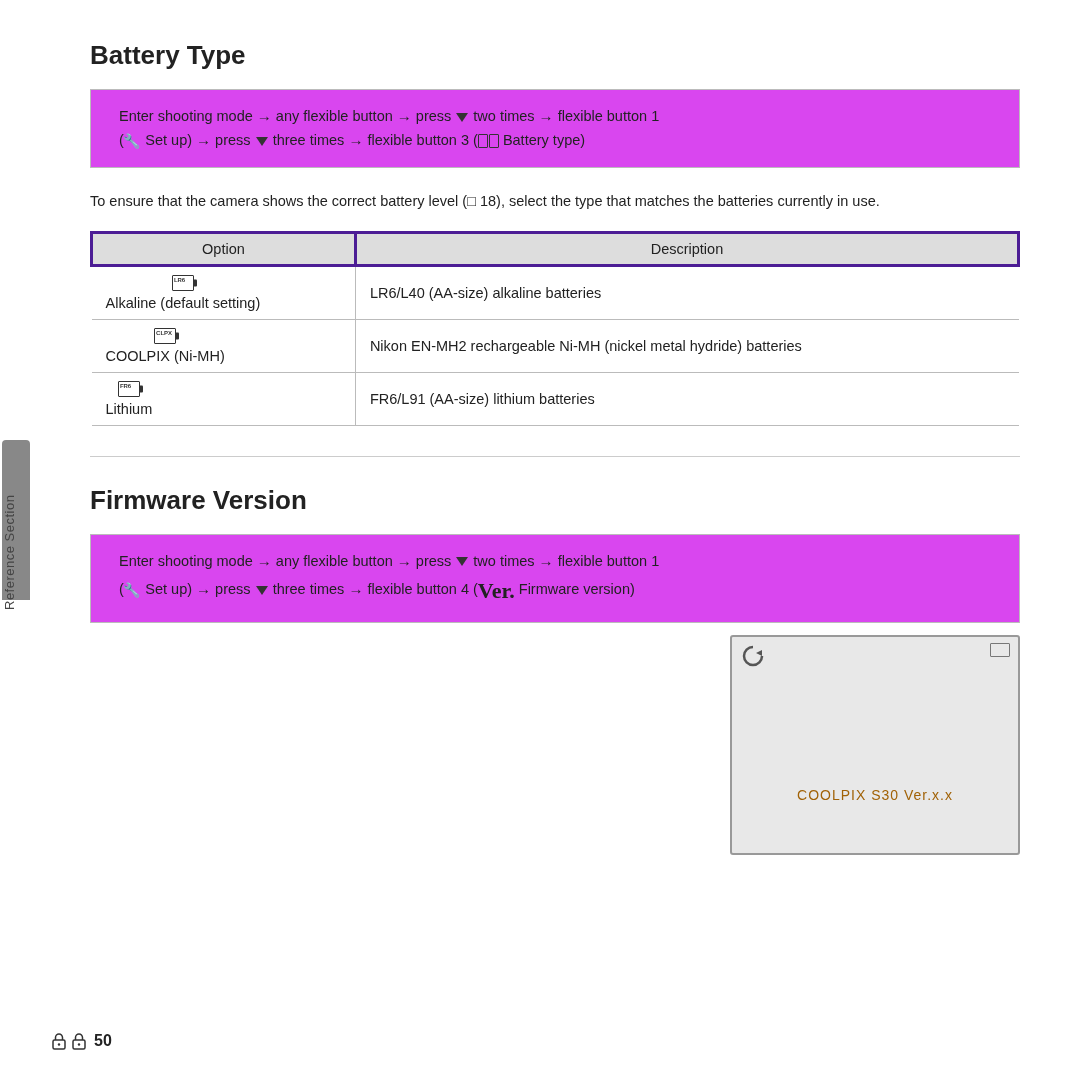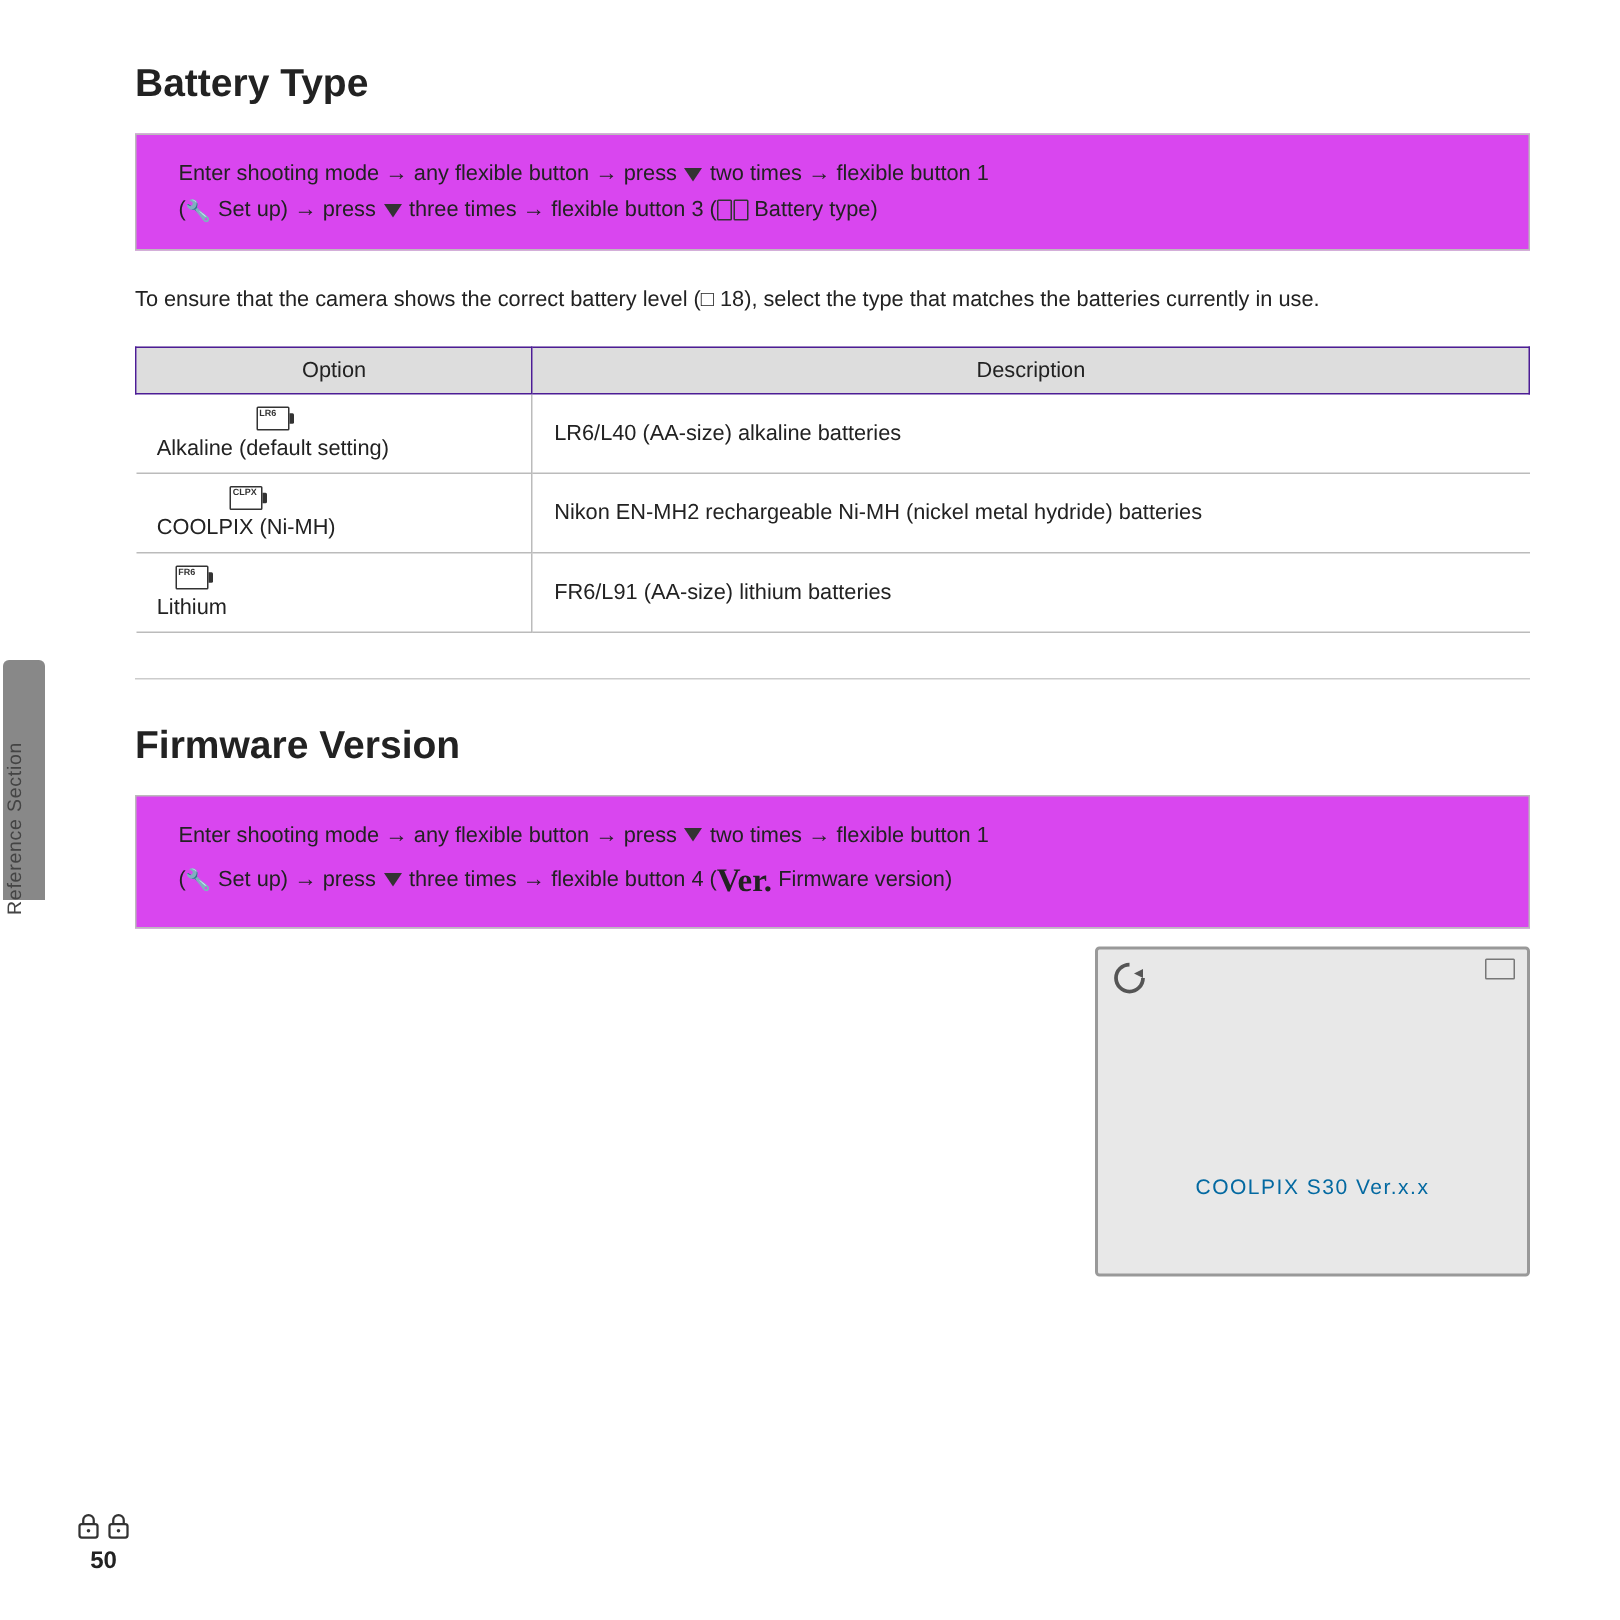--- a/index.html
+++ b/index.html
@@ -87,21 +87,21 @@
     
     .options-table {
       width: 100%;
       border-collapse: collapse;
       margin-bottom: 20px;
       font-size: 14.5px;
     }
 
     .options-table th {
       background: #ddd;
-      border: 1px solid #4c1d95;
+      border: 3px solid #4c1d95;
       padding: 7px 14px;
       font-weight: normal;
       text-align: center;
     }
 
     .options-table td {
       border-top: 1px solid #bbb;
       border-bottom: 1px solid #bbb;
       padding: 8px 14px;
       vertical-align: middle;
@@ -151,34 +151,33 @@
       border-radius: 1px;
       position: relative;
     }
 
     .camera-screen-text {
       position: absolute;
       bottom: 50px;
       width: 100%;
       text-align: center;
       font-size: 14px;
-      color: #0369a1;
+      color: #a16207;
       letter-spacing: 1px;
     }
 
     
     .page-number-area {
       position: absolute;
       bottom: 30px;
       left: 50px;
       display: flex;
-      align-items: center;
+      align-items: flex-end;
       gap: 6px;
       font-size: 15px;
-      flex-direction: column;
     }
 
     .option-cell-icon {
       display: inline-flex;
       align-items: center;
       gap: 4px;
       vertical-align: middle;
       flex-direction: column;
     }
 

